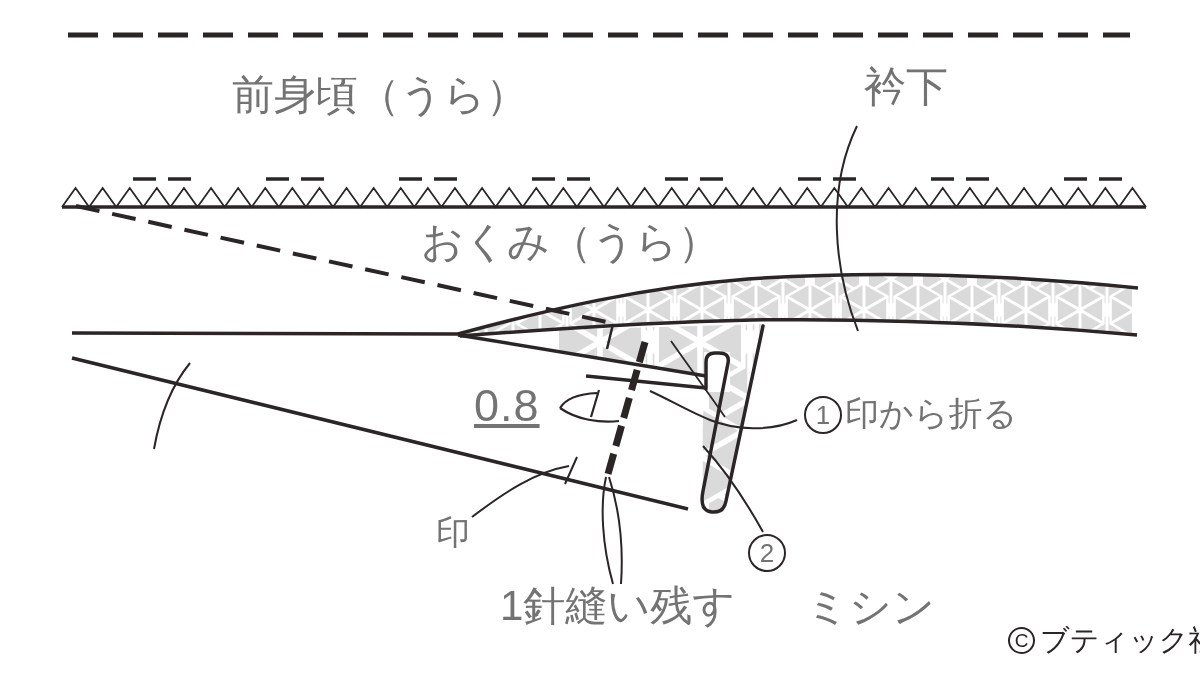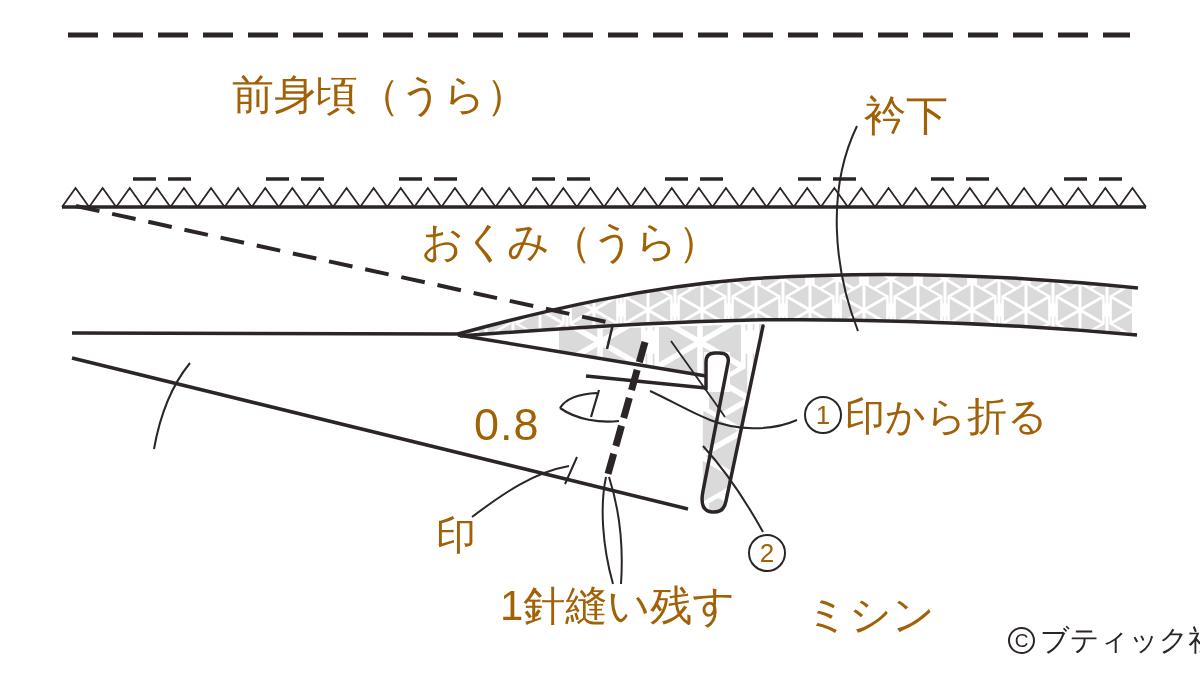--- a/index.html
+++ b/index.html
@@ -1,21 +1,21 @@
 <!DOCTYPE html>
 <html><head>
 <meta charset="utf-8">
 <style>
   html,body{margin:0;padding:0;background:#ffffff;}
   .stage{position:relative;width:1200px;height:675px;background:#fff;overflow:hidden;
          font-family:"Liberation Sans","DejaVu Sans",sans-serif;color:#2b2526;}
   .stage svg{position:absolute;left:0;top:0;}
-  .lbl{position:absolute;white-space:nowrap;color:#a16207;line-height:1.0;}
+  .lbl{position:absolute;white-space:nowrap;color:#737373;line-height:1.0;}
   .fs42{font-size:42px;}
-  .fs40{font-size:40px;}
+  .fs40{font-size:34px;}
   .num{font-size:45px;letter-spacing:1px;}
   .step{display:flex;align-items:flex-start;gap:3px;}
   .cnum{display:inline-flex;width:38px;height:38px;box-sizing:border-box;border:2.5px solid #2b2526;
         border-radius:50%;align-items:center;justify-content:center;font-size:26px;flex:0 0 auto;}
   .copyright{display:flex;align-items:center;gap:5px;font-size:29px;color:#2b2526;}
   .csym{display:inline-flex;width:27px;height:27px;box-sizing:border-box;border:2px solid #2b2526;
         border-radius:50%;align-items:center;justify-content:center;font-size:19px;flex:0 0 auto;}
 </style>
 </head>
 <body>
@@ -82,40 +82,40 @@
     <path d="M857,126 C826,190 834,270 858,331" stroke="#2b2526" stroke-width="2" fill="none"></path>
     <path d="M154,449 C160,415 172,385 190,363" stroke="#2b2526" stroke-width="2" fill="none"></path>
     <path d="M472,517 C505,492 535,472 569,466 M577,457 L565,484" stroke="#2b2526" stroke-width="2" fill="none"></path>
     <path d="M613,584 C602,545 600,505 606,477 M621,584 C624,540 618,505 609,477" stroke="#2b2526" stroke-width="2" fill="none"></path>
     <path d="M797,420 C770,432 735,430 710,420 C690,412 668,399 650,391" stroke="#2b2526" stroke-width="2" fill="none"></path>
     <path d="M763,532 C748,505 725,470 703,446" stroke="#2b2526" stroke-width="2" fill="none"></path>
   </svg>
 
   <div class="lbl fs42" style="left:232px;top:74px;">前身頃（うら）</div>
 
-  <div class="lbl fs42" style="left:864px;top:66px;margin-top:29px;">衿下</div>
+  <div class="lbl fs42" style="left:864px;top:66px;">衿下</div>
 
   <div class="lbl fs42" style="left:421px;top:221px;">おくみ（うら）</div>
 
-  <div class="lbl num" style="left:474px;top:402px;">0.8</div>
+  <div class="lbl num" style="left:474px;top:383px;text-decoration:underline;">0.8</div>
 
 
   <div class="lbl fs40" style="left:436px;top:515px;">印</div>
 
   <div class="lbl fs42" style="left:500px;top:585px;">1針縫い残す</div>
 
   <div class="lbl step" style="left:804px;top:396px;">
     <span class="cnum">1</span>
     <span class="fs40">印から折る</span>
   </div>
 
   <div class="lbl step" style="left:748px;top:534px;">
     <span class="cnum">2</span>
   </div>
 
-  <div class="lbl fs42" style="left:806px;top:586px;margin-top:8px;">ミシン</div>
+  <div class="lbl fs42" style="left:806px;top:586px;">ミシン</div>
 
   <div class="lbl copyright" style="left:1008px;top:626px;">
     <span class="csym">C</span>
     <span>ブティック社</span>
   </div>
 
 </div>
 
 </body></html>

